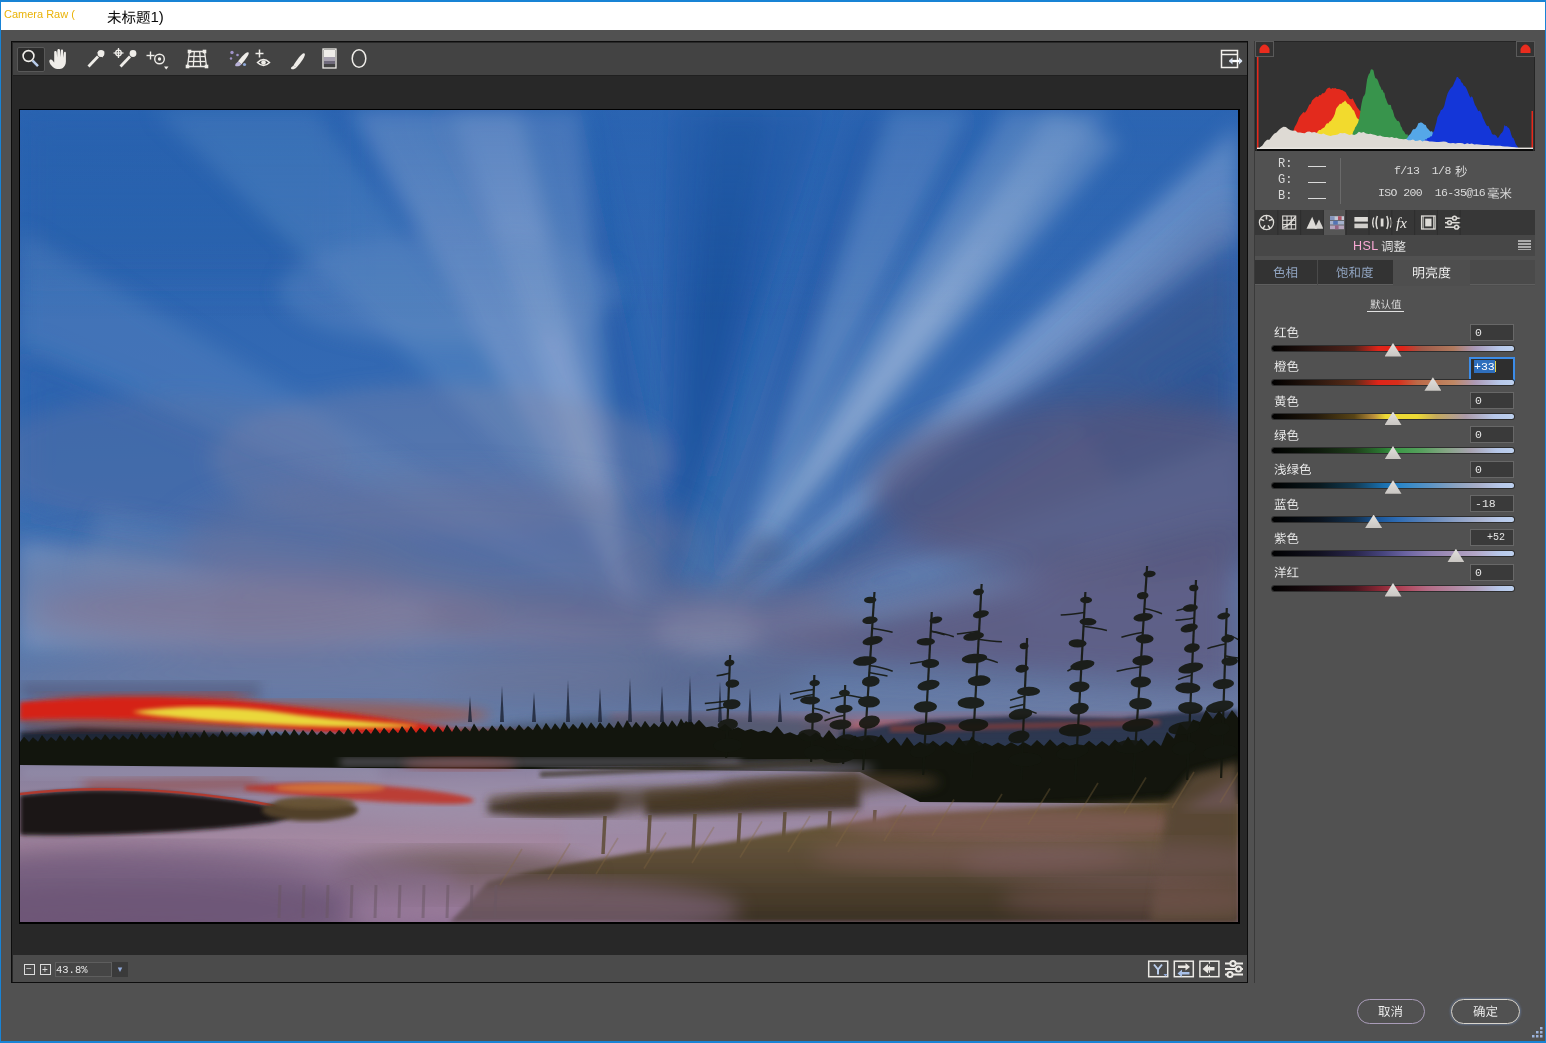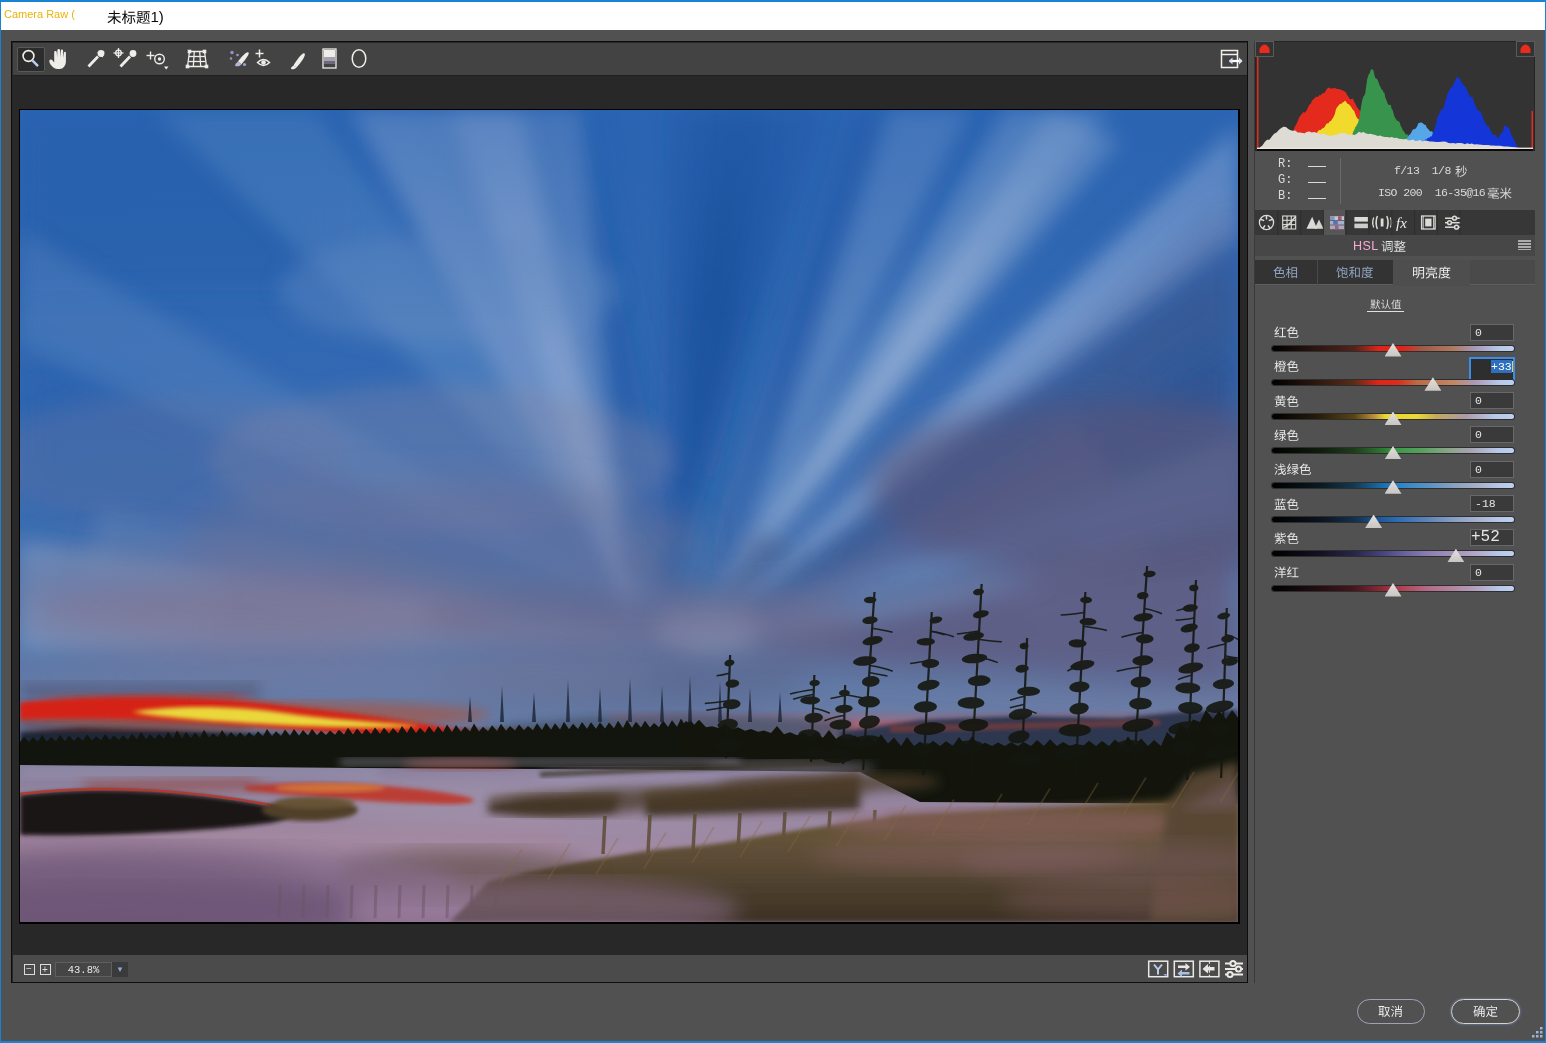--- a/index.html
+++ b/index.html
@@ -454,21 +454,21 @@
         <ellipse cx="825.9" cy="630.4" rx="10.5" ry="5.9" transform="rotate(-8.4 825.9 630.4)"></ellipse>
         <ellipse cx="818.2" cy="646.2" rx="16.4" ry="6.8" transform="rotate(-2.6 818.2 646.2)"></ellipse>
         <path d="M824.8 584.8 Q838.9 586.8 848.3 589.4" stroke-width="1.5" fill="none" stroke="#14170e"></path>
         <path d="M823.9 605.4 Q812.3 607.4 804.5 610.7" stroke-width="1.5" fill="none" stroke="#14170e"></path>
         <path d="M824.7 585.6 Q816.2 587.6 810.5 588.5" stroke-width="1.5" fill="none" stroke="#14170e"></path>
 </g>
 <rect width="1218" height="812" fill="#1a2030" opacity="0.05"></rect>
 </svg></div>
 <div class="abs" style="left:23.5px;top:963.5px;width:11px;height:11px;border:1px solid #dcdcdc;background:#4b4b4b;color:#dcdcdc;font-size:10px;line-height:8px;text-align:center">−</div>
 <div class="abs" style="left:39.5px;top:963.5px;width:11px;height:11px;border:1px solid #dcdcdc;background:#4b4b4b;color:#dcdcdc;font-size:10px;line-height:9px;text-align:center">+</div>
-<div class="abs" style="left:55px;top:961.5px;width:57px;height:15.5px;border:1px solid #5e5e5e;background:#454545;color:#e8e8e8;font-size:10.5px;font-family:'Liberation Mono',monospace;text-align:center;line-height:14px">43.8%</div>
+<div class="abs" style="left:55px;top:961.5px;width:57px;height:15.5px;border:1px solid #5e5e5e;background:#454545;color:#e8e8e8;font-size:10.5px;font-family:'Liberation Mono',monospace;line-height:14px">43.8%</div>
 <div class="abs" style="left:112px;top:961.5px;width:16px;height:15.5px;background:#3a3a3a;color:#8fa8d8;font-size:9px;text-align:center;line-height:14px">▾</div>
 <svg class="abs" style="left:1146px;top:958px" width="100" height="24" viewBox="0 0 100 24">
 <g stroke="#eceae6" fill="none" stroke-width="1.5">
 <rect x="2.7" y="3.2" width="19" height="15.5"></rect>
 <path d="M8 6.5 L12 11.5 L12 16.5 M16 6.5 L12 11.5" stroke="#b9cdec" stroke-width="2"></path>
 <path d="M17.5 16 L21.5 16 L19.5 18.5 Z" fill="#8fa8d8" stroke="none"></path>
 <rect x="28.3" y="3.2" width="19" height="15.5"></rect>
 <g stroke="#e8e6e2" stroke-width="1.2" fill="#e8e6e2">
 <path d="M32 7.5 L39.5 7.5 L39.5 5 L44 9 L39.5 12.5 L39.5 10 L32 10 Z" stroke="none"></path>
 <path d="M43.5 14 L36 14 L36 11.5 L31.5 15.5 L36 19 L36 16.5 L43.5 16.5 Z" stroke="none" fill="#a8c0e8"></path>
@@ -630,21 +630,21 @@
     <use href="#g18" x="0"></use>
     <use href="#g08" x="1000"></use>
   </svg>
 <div class="abs" style="left:1470px;top:323.5px;width:44px;height:17px;background:#3a3a3a;border:1px solid #686868;color:#e6e6e6;font-family:'Liberation Mono',monospace;font-size:11.5px;line-height:15px;padding-left:4px">0</div>
 <div class="abs" style="left:1272px;top:345.5px;width:242px;height:5px;border-radius:2.5px;background:linear-gradient(to right,#000 0%,#2b1612 18%,#52231a 34%,#e02419 44%,#e02419 54%,#a05948 62%,#b07a5e 75%,#a898b8 84%,#b7c8ea 94%,#bdd0ee 100%);box-shadow:0 0 0 1px #2e2e2e"></div>
 <div class="abs" style="left:1384.5px;top:343px;width:17px;height:13.5px;background:linear-gradient(#e3e1de,#c9c6c2);clip-path:polygon(50% 0,100% 100%,0 100%)"></div>
 <svg style="position:absolute;left:1274px;top:360.3px;" width="25" height="12.5" viewBox="0 0 2000 1000" fill="#ececec">
     <use href="#g19" x="0"></use>
     <use href="#g08" x="1000"></use>
   </svg>
-<div class="abs" style="left:1469px;top:356.8px;width:46px;height:25px;background:#2e2e2e;border:2px solid #3c8ce8;font-family:'Liberation Mono',monospace;font-size:11.5px;line-height:15px;padding-left:20px"><span style="background:#2f6fbd;color:#fff">+33</span><span style="display:inline-block;width:1px;height:11px;background:#e8d44d;vertical-align:-2px"></span></div>
+<div class="abs" style="left:1469px;top:356.8px;width:46px;height:25px;background:#2e2e2e;border:2px solid #3c8ce8;font-family:'Liberation Mono',monospace;font-size:11.5px;line-height:15px;padding-left:3px"><span style="background:#2f6fbd;color:#fff">+33</span><span style="display:inline-block;width:1px;height:11px;background:#e8d44d;vertical-align:-2px"></span></div>
 <div class="abs" style="left:1272px;top:379.8px;width:242px;height:5px;border-radius:2.5px;background:linear-gradient(to right,#000 0%,#2b180f 18%,#5a2c18 34%,#e02419 44%,#d92e1b 52%,#bc6a48 60%,#c08864 75%,#ad9ab6 84%,#b7c8ea 94%,#bdd0ee 100%);box-shadow:0 0 0 1px #2e2e2e"></div>
 <div class="abs" style="left:1424.43px;top:377.3px;width:17px;height:13.5px;background:linear-gradient(#e3e1de,#c9c6c2);clip-path:polygon(50% 0,100% 100%,0 100%)"></div>
 <svg style="position:absolute;left:1274px;top:394.6px;" width="25" height="12.5" viewBox="0 0 2000 1000" fill="#ececec">
     <use href="#g20" x="0"></use>
     <use href="#g08" x="1000"></use>
   </svg>
 <div class="abs" style="left:1470px;top:392.1px;width:44px;height:17px;background:#3a3a3a;border:1px solid #686868;color:#e6e6e6;font-family:'Liberation Mono',monospace;font-size:11.5px;line-height:15px;padding-left:4px">0</div>
 <div class="abs" style="left:1272px;top:414.1px;width:242px;height:5px;border-radius:2.5px;background:linear-gradient(to right,#000 0%,#241a0c 18%,#584416 34%,#b98d3a 42%,#ecd935 47%,#ecd935 60%,#c4a95c 68%,#ab9aa8 80%,#b7c8ea 92%,#bdd0ee 100%);box-shadow:0 0 0 1px #2e2e2e"></div>
 <div class="abs" style="left:1384.5px;top:411.6px;width:17px;height:13.5px;background:linear-gradient(#e3e1de,#c9c6c2);clip-path:polygon(50% 0,100% 100%,0 100%)"></div>
 <svg style="position:absolute;left:1274px;top:428.9px;" width="25" height="12.5" viewBox="0 0 2000 1000" fill="#ececec">
@@ -666,21 +666,21 @@
     <use href="#g23" x="0"></use>
     <use href="#g08" x="1000"></use>
   </svg>
 <div class="abs" style="left:1470px;top:495px;width:44px;height:17px;background:#3a3a3a;border:1px solid #686868;color:#e6e6e6;font-family:'Liberation Mono',monospace;font-size:11.5px;line-height:15px;padding-left:4px">-18</div>
 <div class="abs" style="left:1272px;top:517px;width:242px;height:5px;border-radius:2.5px;background:linear-gradient(to right,#000 0%,#0c141f 20%,#12304d 34%,#1d5a9e 45%,#2e6cb4 52%,#5d83b8 64%,#8ba0c6 76%,#aab4d2 86%,#b7c8ea 94%,#bdd0ee 100%);box-shadow:0 0 0 1px #2e2e2e"></div>
 <div class="abs" style="left:1365.14px;top:514.5px;width:17px;height:13.5px;background:linear-gradient(#e3e1de,#c9c6c2);clip-path:polygon(50% 0,100% 100%,0 100%)"></div>
 <svg style="position:absolute;left:1274px;top:531.8px;" width="25" height="12.5" viewBox="0 0 2000 1000" fill="#ececec">
     <use href="#g24" x="0"></use>
     <use href="#g08" x="1000"></use>
   </svg>
-<div class="abs" style="left:1470px;top:529.3px;width:44px;height:17px;background:#3a3a3a;border:1px solid #686868;color:#e6e6e6;font-family:'Liberation Mono',monospace;font-size:16px;line-height:15px;padding-left:0">+52</div>
+<div class="abs" style="left:1470px;top:529.3px;width:44px;height:17px;background:#3a3a3a;border:1px solid #686868;color:#e6e6e6;font-family:'Liberation Mono',monospace;font-size:10px;line-height:15px;padding-left:16px">+52</div>
 <div class="abs" style="left:1272px;top:551.3px;width:242px;height:5px;border-radius:2.5px;background:linear-gradient(to right,#000 0%,#131222 20%,#28254a 34%,#47457e 46%,#6a63a0 55%,#8d7fb2 65%,#a492b8 75%,#b3a6c6 84%,#b7c8ea 94%,#bdd0ee 100%);box-shadow:0 0 0 1px #2e2e2e"></div>
 <div class="abs" style="left:1447.42px;top:548.8px;width:17px;height:13.5px;background:linear-gradient(#e3e1de,#c9c6c2);clip-path:polygon(50% 0,100% 100%,0 100%)"></div>
 <svg style="position:absolute;left:1274px;top:566.1px;" width="25" height="12.5" viewBox="0 0 2000 1000" fill="#ececec">
     <use href="#g25" x="0"></use>
     <use href="#g18" x="1000"></use>
   </svg>
 <div class="abs" style="left:1470px;top:563.6px;width:44px;height:17px;background:#3a3a3a;border:1px solid #686868;color:#e6e6e6;font-family:'Liberation Mono',monospace;font-size:11.5px;line-height:15px;padding-left:4px">0</div>
 <div class="abs" style="left:1272px;top:585.6px;width:242px;height:5px;border-radius:2.5px;background:linear-gradient(to right,#000 0%,#200d12 18%,#46161e 34%,#8c2836 45%,#b04458 54%,#b46a84 64%,#b286a0 75%,#b3a0bc 84%,#b7c8ea 94%,#bdd0ee 100%);box-shadow:0 0 0 1px #2e2e2e"></div>
 <div class="abs" style="left:1384.5px;top:583.1px;width:17px;height:13.5px;background:linear-gradient(#e3e1de,#c9c6c2);clip-path:polygon(50% 0,100% 100%,0 100%)"></div>
 <div class="abs" style="left:1357px;top:999px;width:68px;height:25px;border:1px solid #a99cb8;border-radius:12.5px"></div>

